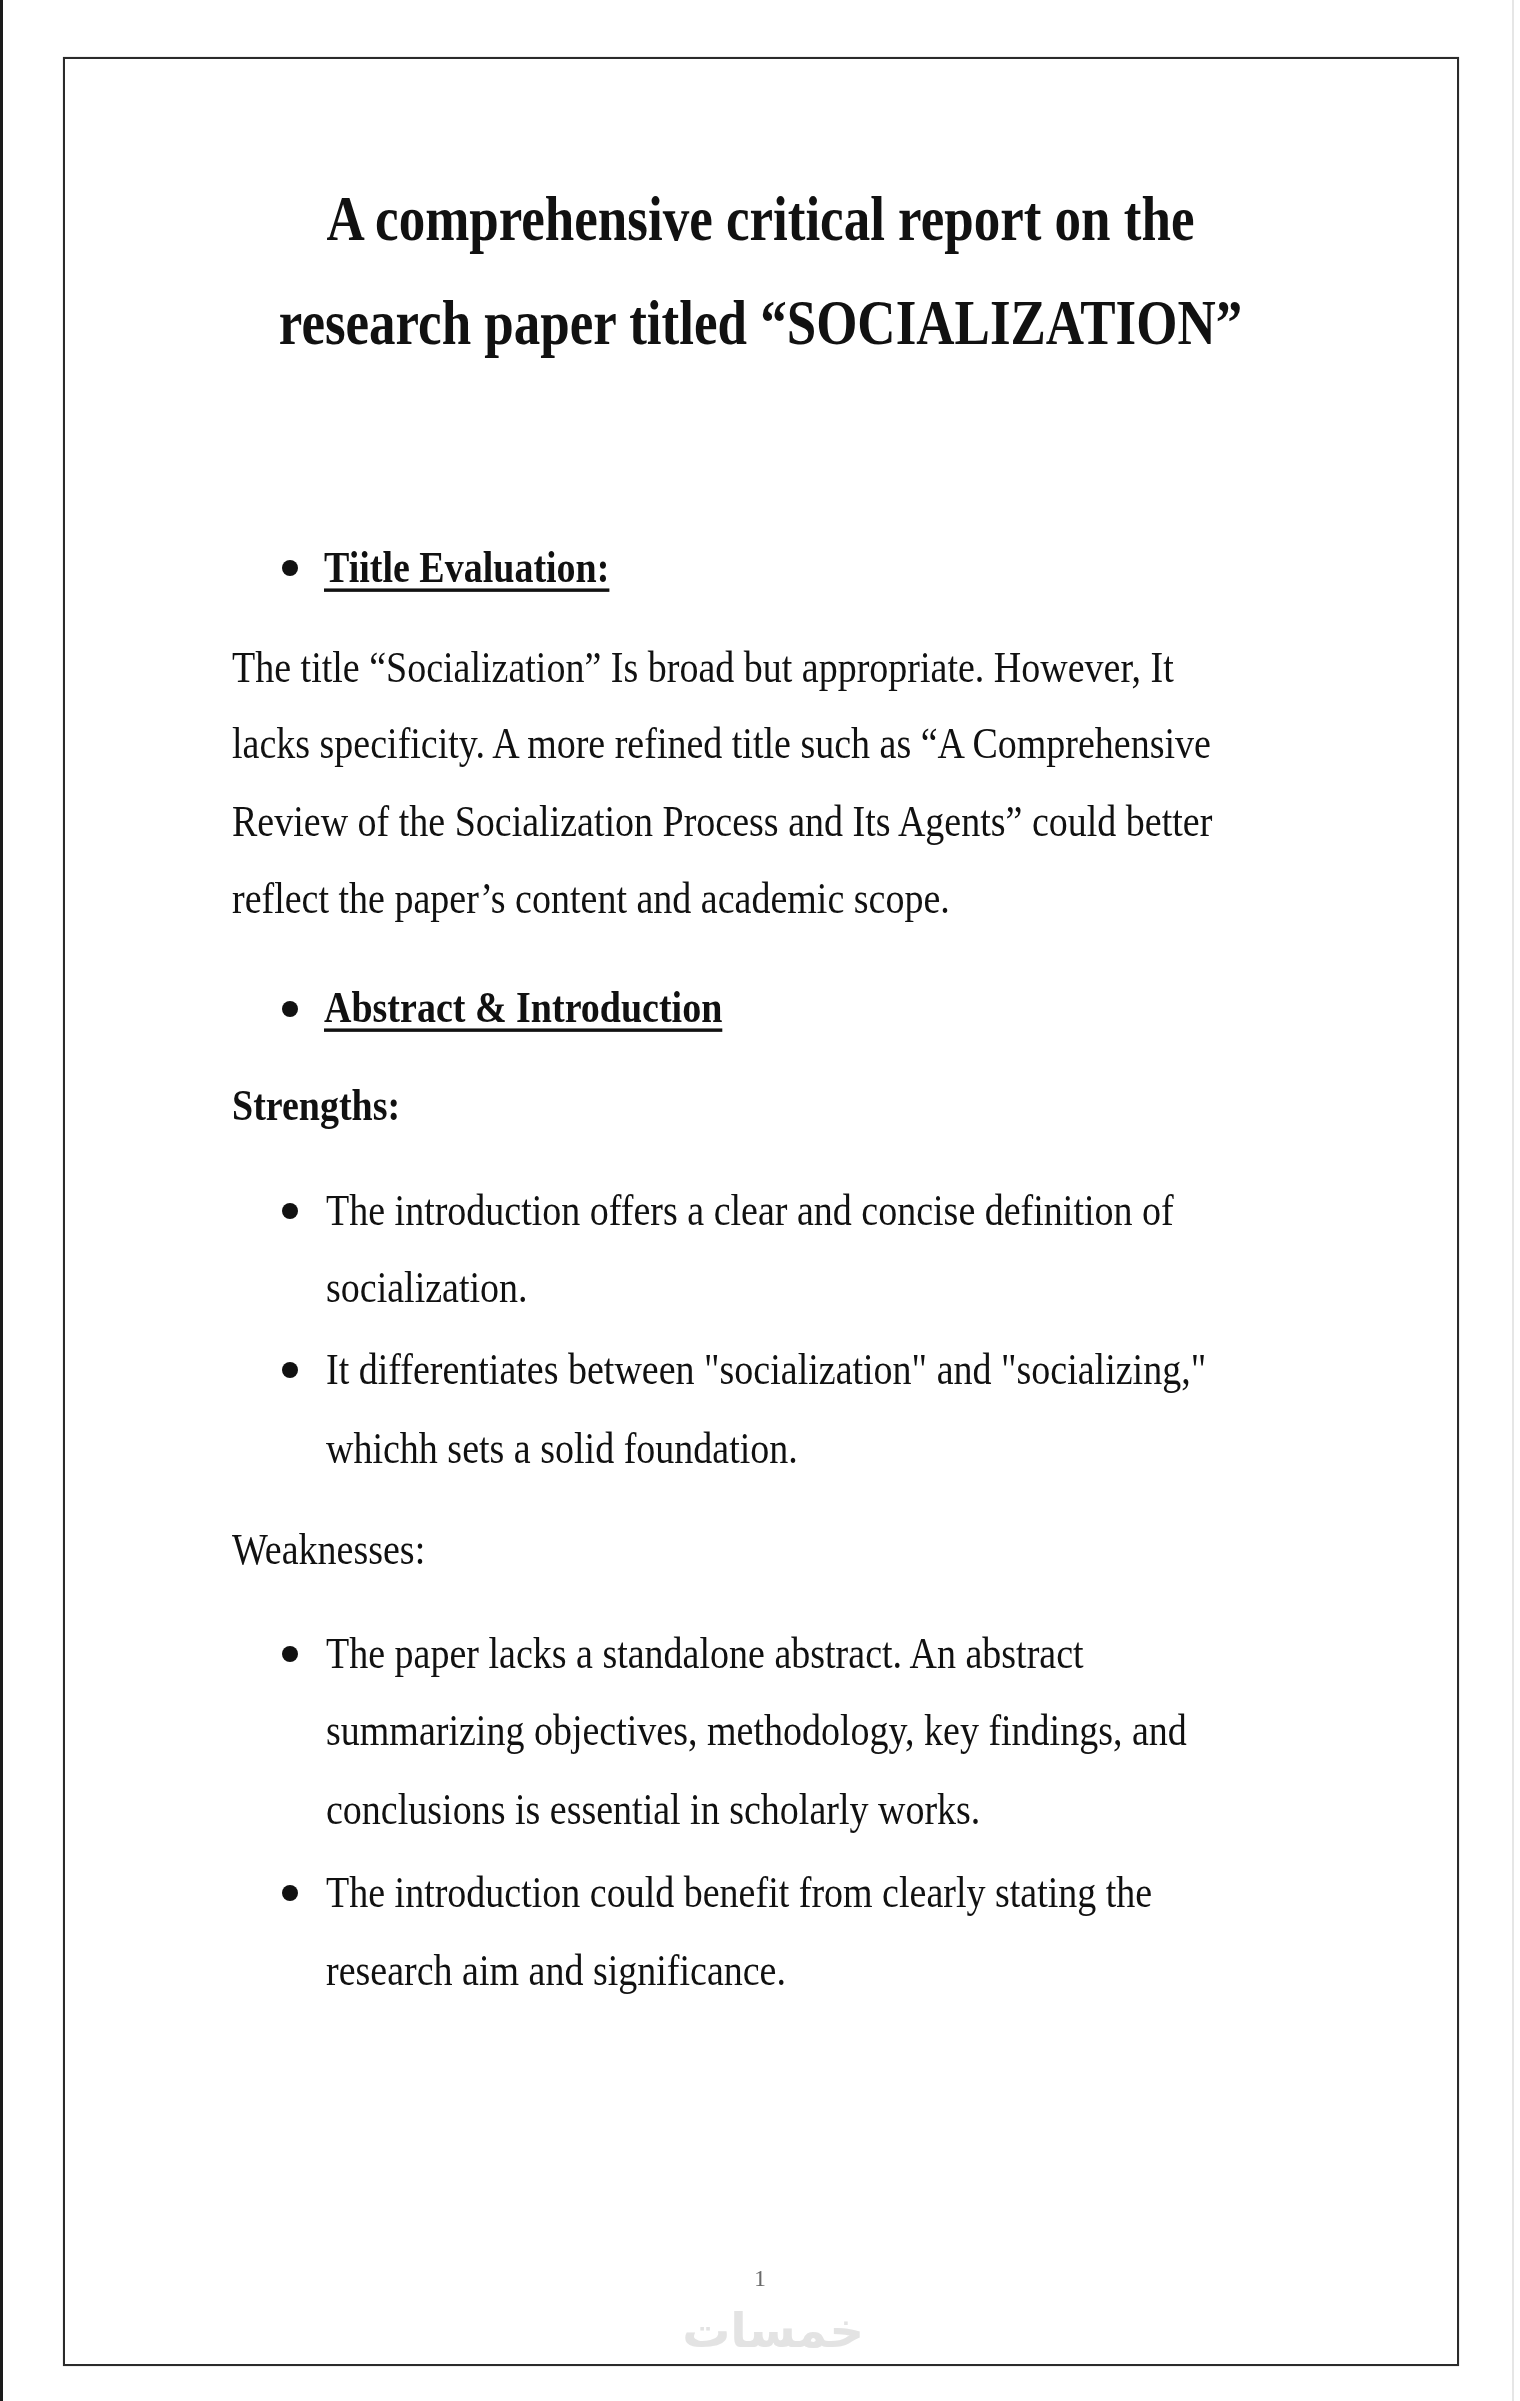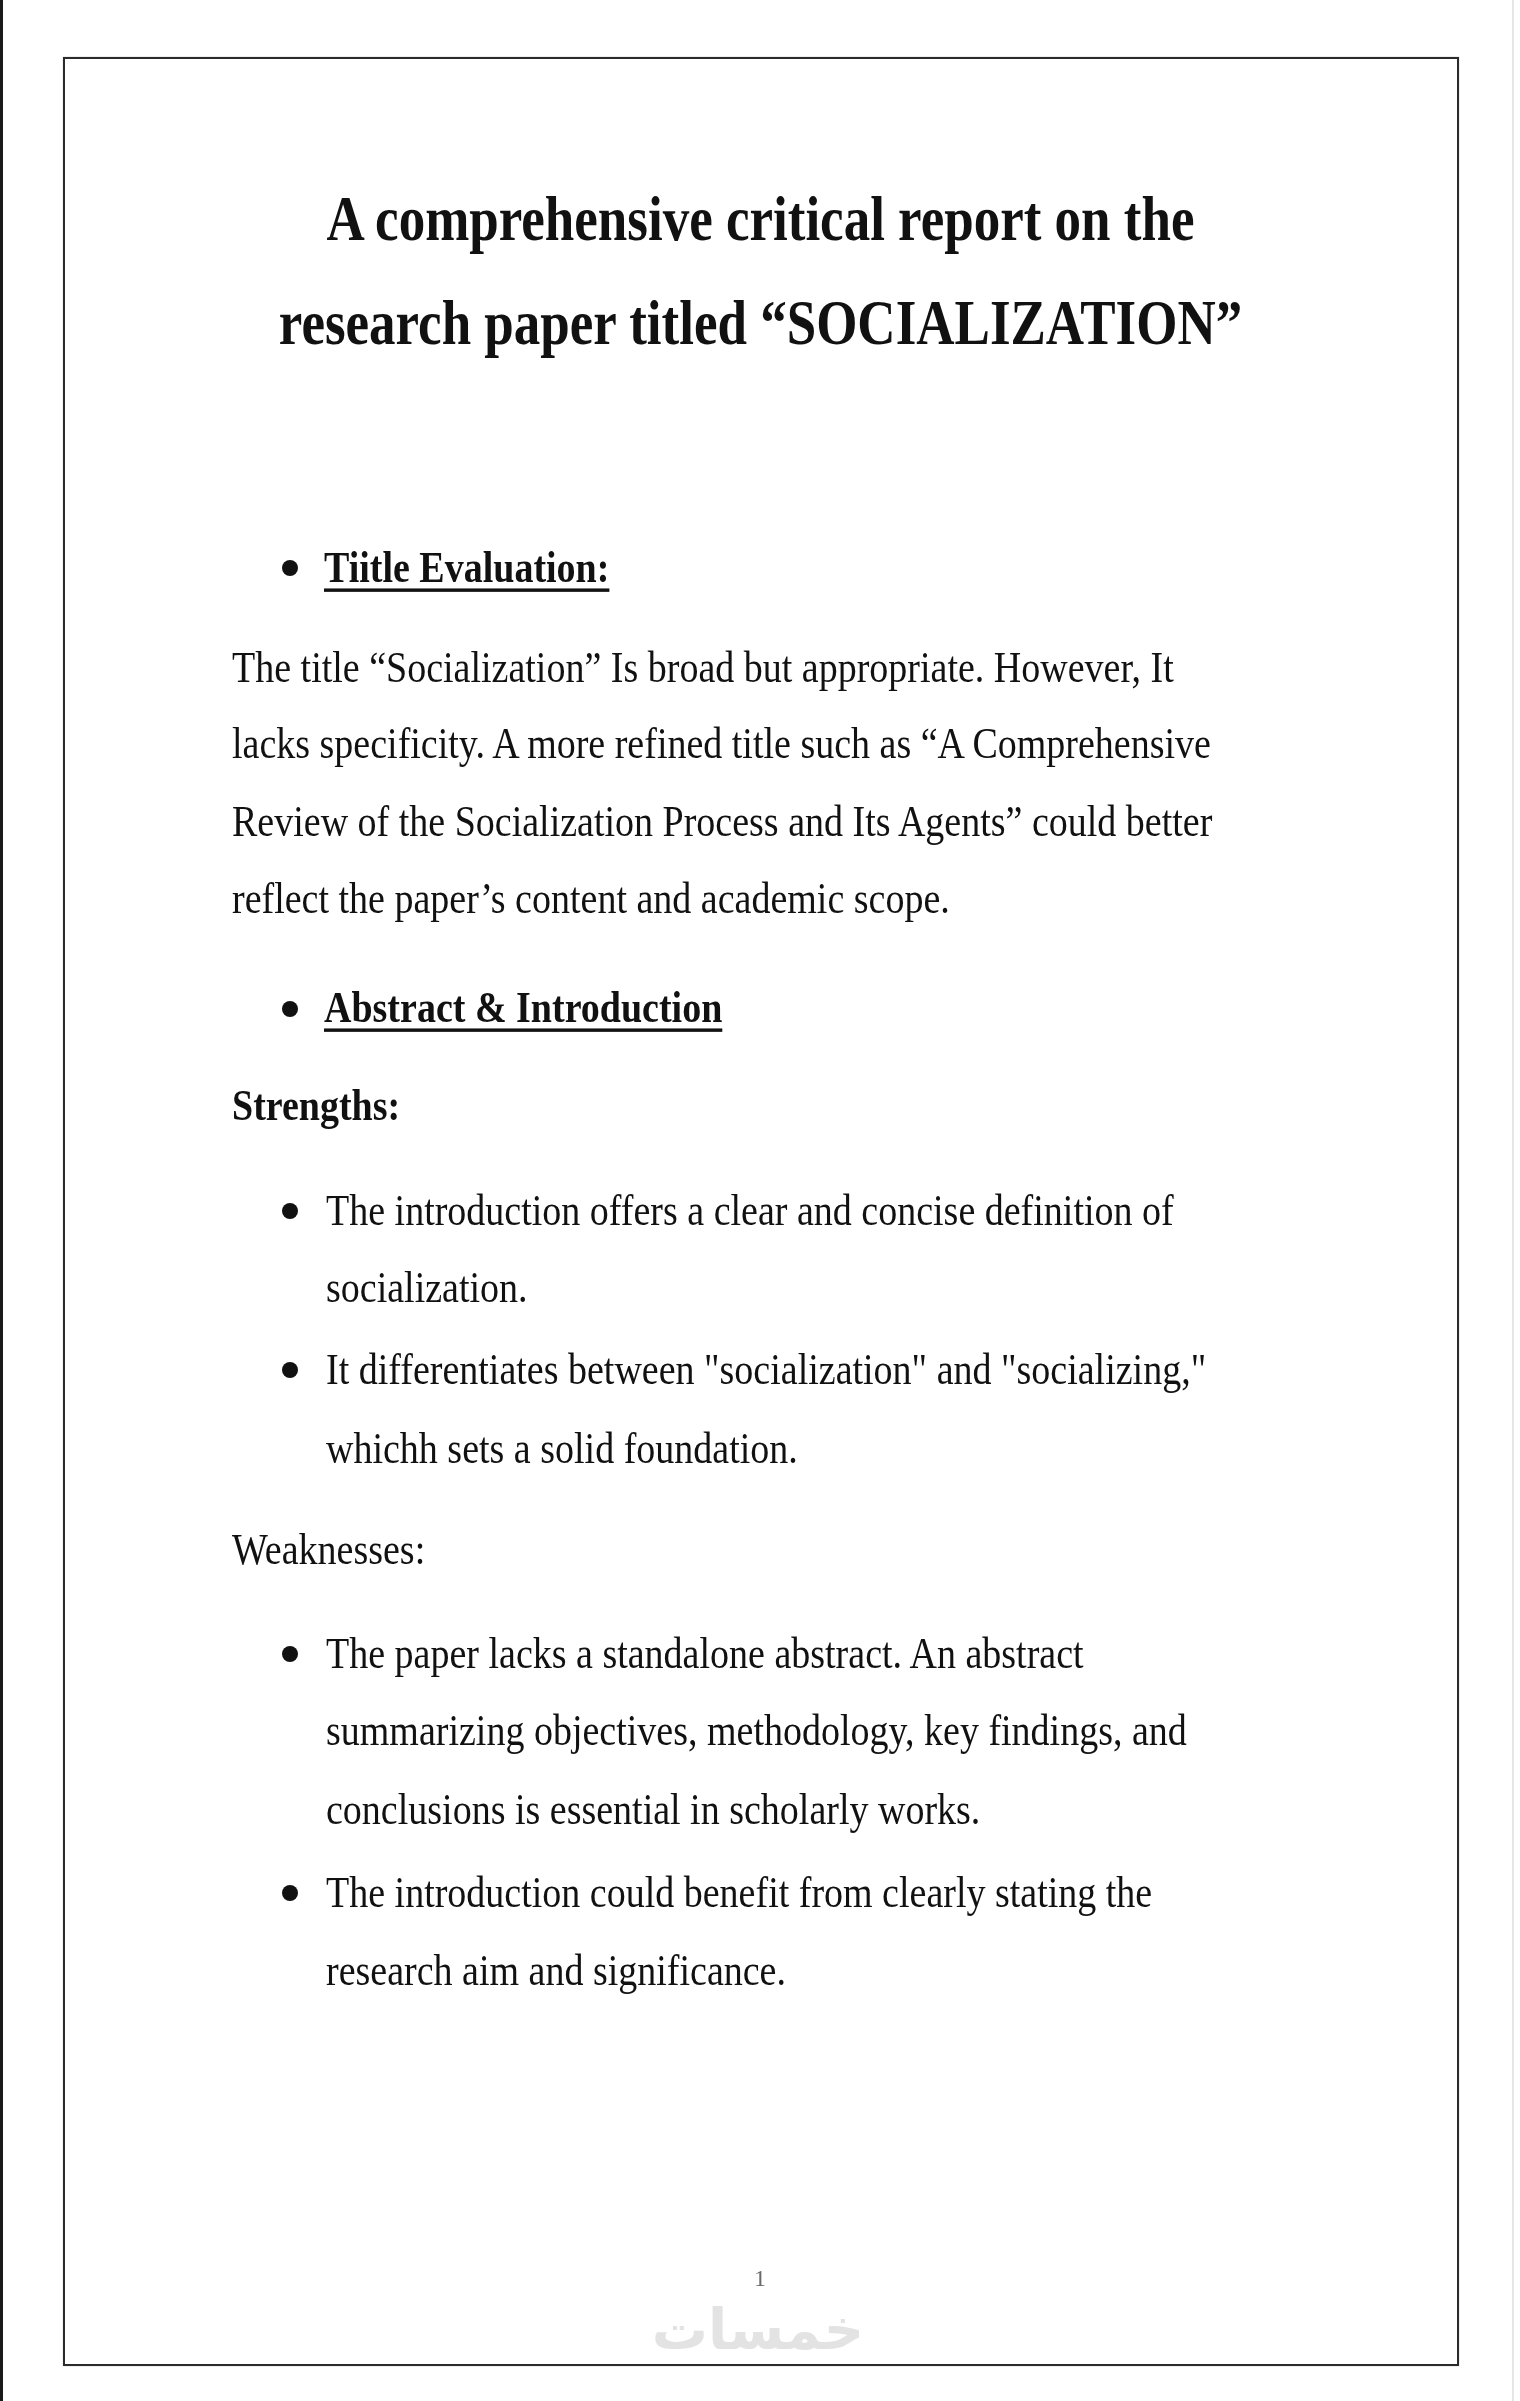--- a/index.html
+++ b/index.html
@@ -77,23 +77,23 @@
     text-align: center;
     font-size: 24px;
     line-height: 29px;
     color: #6a6a6a;
   }
   .watermark {
     position: absolute;
     left: 656px;
     top: 2302px;
     width: 208px;
-    text-align: left;
+    text-align: right;
     font-family: "DejaVu Sans", sans-serif;
-    font-size: 56px;
+    font-size: 48px;
     line-height: 56px;
     color: #e3e3e3;
     font-weight: bold;
   }
 </style>
 </head>
 <body>
 
 <div class="edge-left"></div>
 <div class="edge-right"></div>

